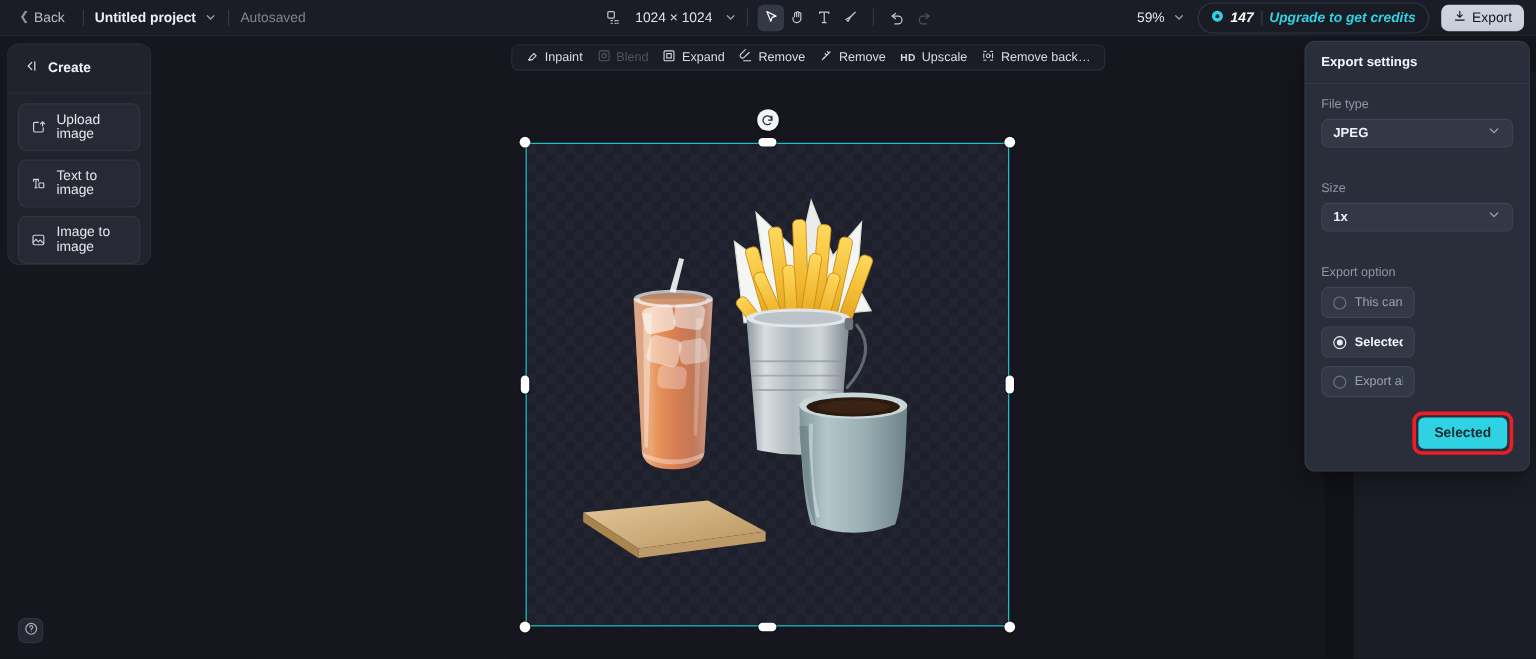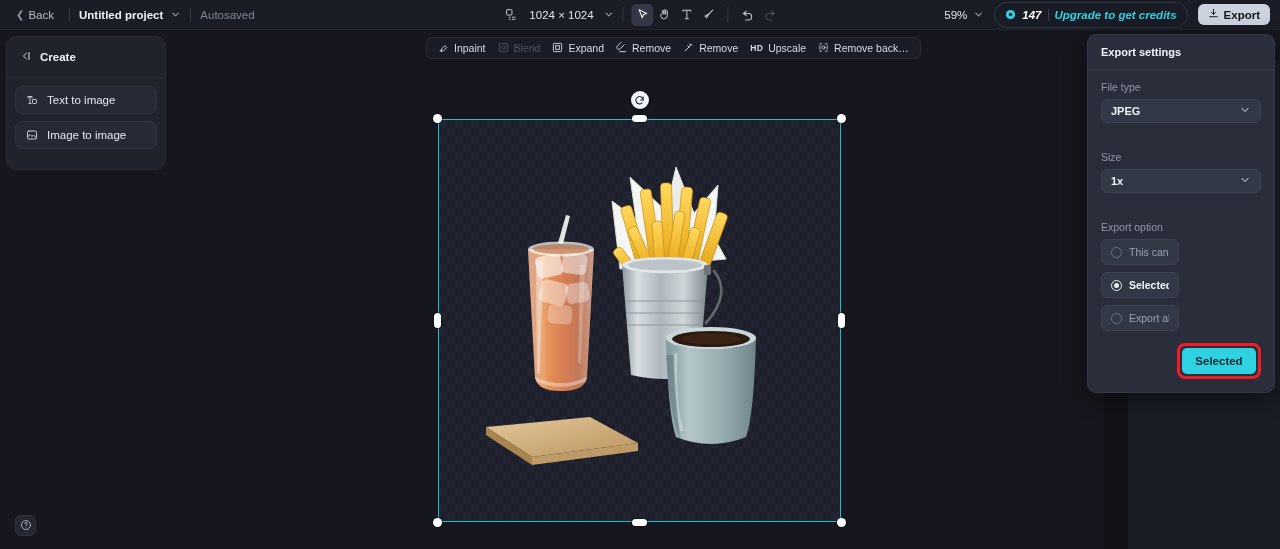--- a/index.html
+++ b/index.html
@@ -52,29 +52,29 @@
   .credits-pill {
     display: flex; align-items: center; gap: 6px;
     border: 1px solid #2d3746; border-radius: 13px;
     padding: 3px 10px; cursor: pointer; background: #191c25; font-style: italic;
   }
   .credits-num { color: #ffffff; font-size: 11.5px; font-weight: bold; }
   .cred-div { width: 1px; height: 12px; background: #31404f; }
   .upgrade-txt { color: #2fd2e3; font-size: 11.5px; font-weight: bold; }
   .export-btn {
     margin-left: 10px; display: flex; align-items: center; gap: 5px;
-    background: #ccd3de; color: #13151c; font-size: 11.5px; font-weight: bold;
+    background: #ccd3de; color: #13151c; font-size: 11.5px; font-weight: normal;
     border-radius: 6px; padding: 4px 10px; cursor: pointer;
   }
 
   
   .left-panel {
-    position: absolute; left: 6px; top: 36px; width: 160px;
+    position: absolute; left: 6px; top: 36px; width: 120px;
     background: #20222c; border: 1px solid #272a36;
-    border-radius: 10px; padding: 0 0 20px 0; z-index: 30;
+    border-radius: 10px; padding: 0 0 0 0; z-index: 30;
   }
   .lp-head {
     display: flex; align-items: center; gap: 8px;
     padding: 11px 13px 11px 13px; border-bottom: 1px solid #2a2d39;
   }
   .lp-head-txt { color: #f0f3f8; font-size: 11.5px; font-weight: bold; }
   .lp-items { padding: 8px 8px 0 8px; display: flex; flex-direction: column; gap: 7px; }
   .lp-item {
     display: flex; align-items: center; gap: 9px;
     background: #272a35; border: 1px solid #313542; border-radius: 7px;
@@ -391,20 +391,29 @@
           <path d="M13 6l-6 6 6 6"></path>
             <path d="M18 5v14"></path>
         </svg>
       </span>
       <span class="lp-head-txt">Create</span>
     </div>
     <div class="lp-items">
       <div class="lp-item">
         <span class="lp-ico">
           <svg width="12" height="12" viewBox="0 0 24 24" fill="none" stroke="currentColor" stroke-width="1.9" stroke-linecap="round">
+            <path d="M20 13v5a2 2 0 0 1-2 2H6a2 2 0 0 1-2-2V6a2 2 0 0 1 2-2h6"></path>
+            <path d="M19 3v7M15.5 6.5L19 3l3.5 3.5"></path>
+          </svg>
+        </span>
+        <span>Upload image</span>
+      </div>
+      <div class="lp-item">
+        <span class="lp-ico">
+          <svg width="12" height="12" viewBox="0 0 24 24" fill="none" stroke="currentColor" stroke-width="1.9" stroke-linecap="round">
             <path d="M4 8V5h8v3M8 5v14M6 19h4"></path>
               <rect x="13" y="11" width="8" height="8" rx="1.5"></rect>
           </svg>
         </span>
         <span>Text to image</span>
       </div>
       <div class="lp-item">
         <span class="lp-ico">
           <svg width="12" height="12" viewBox="0 0 24 24" fill="none" stroke="currentColor" stroke-width="1.9" stroke-linecap="round">
             <rect x="3" y="4" width="18" height="16" rx="2.5"></rect>

